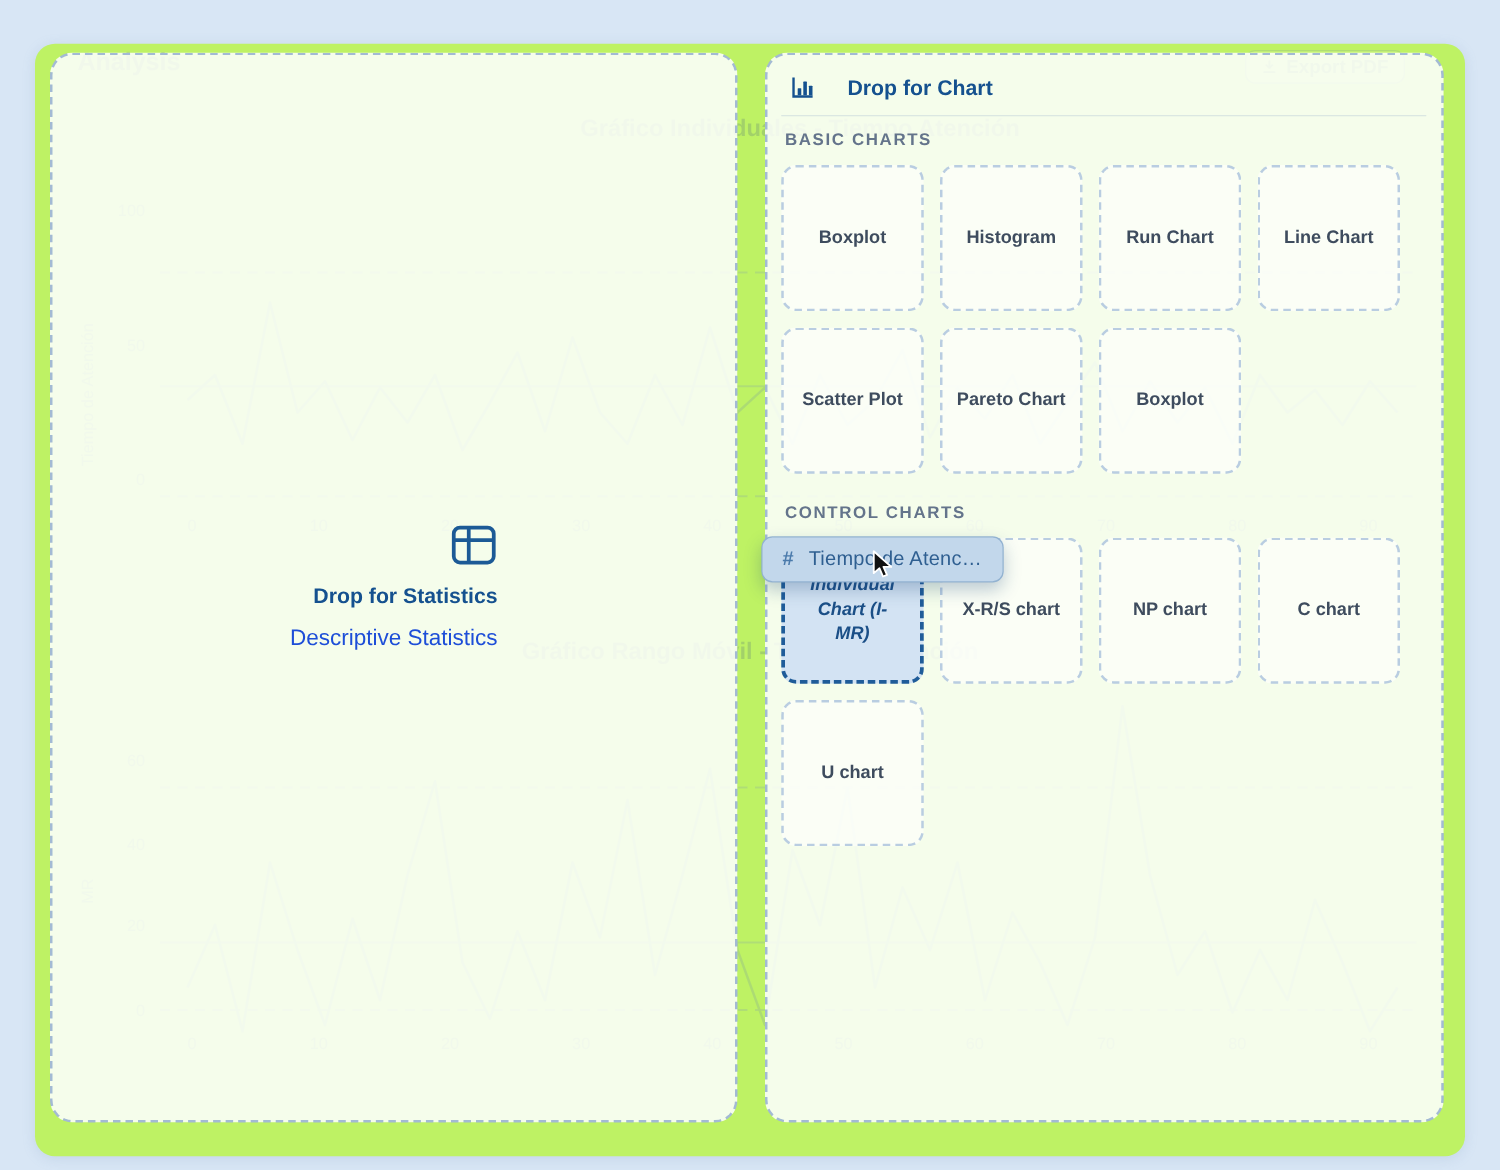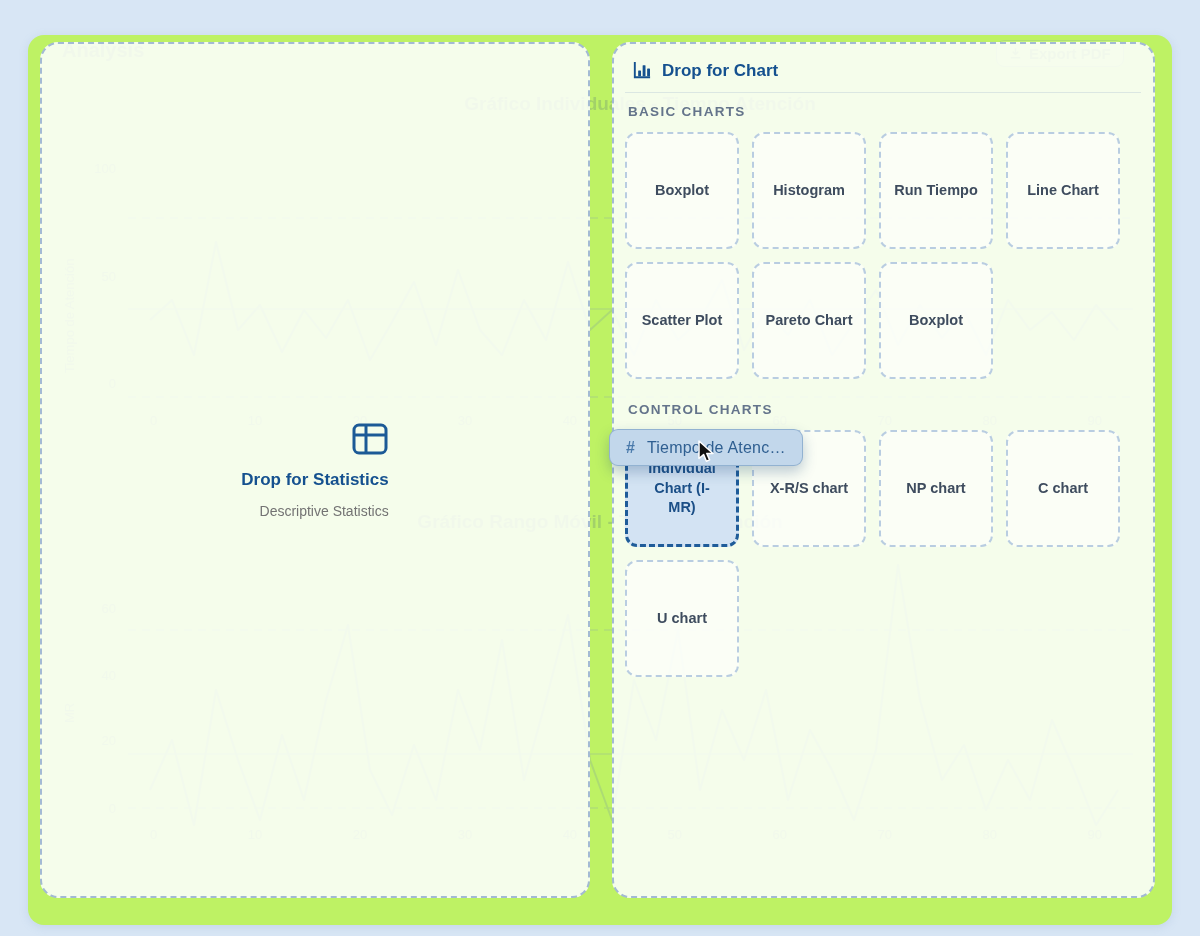--- a/index.html
+++ b/index.html
@@ -46,40 +46,40 @@
     position:absolute;top:42px;height:856px;box-sizing:border-box;
     border:2px dashed #a3bad4;border-radius:18px;
     background:rgba(253,254,255,.87);
   }
   .drop-panel-left{left:40px;width:550px;display:flex;align-items:center;justify-content:center;}
   .drop-panel-right{left:612px;width:543px;padding:16px 10px 0 11px;}
   
   .stats-drop{display:flex;flex-direction:column;align-items:flex-end;text-align:center;}
   .stats-icon{margin-bottom:14px;}
   .stats-title{font-size:17px;font-weight:700;color:#15518f;margin-bottom:13px;}
-  .stats-sub{font-size:14px;color:#737373;}
+  .stats-sub{font-size:18px;color:#1d4ed8;}
   
   .zone-header{
-    display:flex;align-items:center;gap:10px;padding:0 4px 11px 6px;
+    display:flex;align-items:center;gap:26px;padding:0 4px 11px 6px;
     color:#15518f;font-size:17px;font-weight:700;
     border-bottom:1px solid rgba(150,175,205,.28);margin-right:2px;
   }
   .section-label{margin:11px 0 13px 3px;font-size:13.5px;font-weight:700;letter-spacing:1.3px;color:#64748b;}
   .section-label.second{margin-top:23px;}
   .card-grid{display:grid;grid-template-columns:repeat(4,114px);gap:13px;}
   .chart-card{
     height:117px;box-sizing:border-box;cursor:pointer;
     border:2px dashed #b9cde1;border-radius:12px;
     background:rgba(255,255,255,.55);
     display:flex;align-items:center;justify-content:center;
     text-align:center;font-size:14.5px;font-weight:700;color:#3e4c5e;
     padding:0 10px;line-height:1.35;
   }
   .chart-card.active{
-    border:3px dashed #1f5c99;background:#d3e3f3;color:#1b4f87;padding:0 14px;
+    border:3px dashed #1f5c99;background:#d3e3f3;color:#1b4f87;padding:0 14px;font-style:italic;
   }
   
   .drag-chip{
     position:absolute;left:609px;top:429px;height:35px;z-index:30;
     display:flex;align-items:center;gap:12px;padding:0 16px;
     background:#c2d7eb;border:1px solid rgba(130,165,200,.75);border-radius:9px;
     box-shadow:0 6px 14px rgba(25,70,120,.28);
   }
   .chip-hash{color:#4a7aab;font-size:16px;font-weight:700;}
   .chip-label{color:#2f5f91;font-size:16px;font-weight:500;letter-spacing:.2px;white-space:nowrap;}
@@ -173,21 +173,21 @@
 
   <div class="section-label">BASIC CHARTS</div>
   <div class="card-grid">
     <div class="chart-card">
         <span>Boxplot</span>
       </div>
     <div class="chart-card">
         <span>Histogram</span>
       </div>
     <div class="chart-card">
-        <span>Run Tiempo</span>
+        <span>Run Chart</span>
       </div>
     <div class="chart-card">
         <span>Line Chart</span>
       </div>
     <div class="chart-card">
         <span>Scatter Plot</span>
       </div>
     <div class="chart-card">
         <span>Pareto Chart</span>
       </div>

